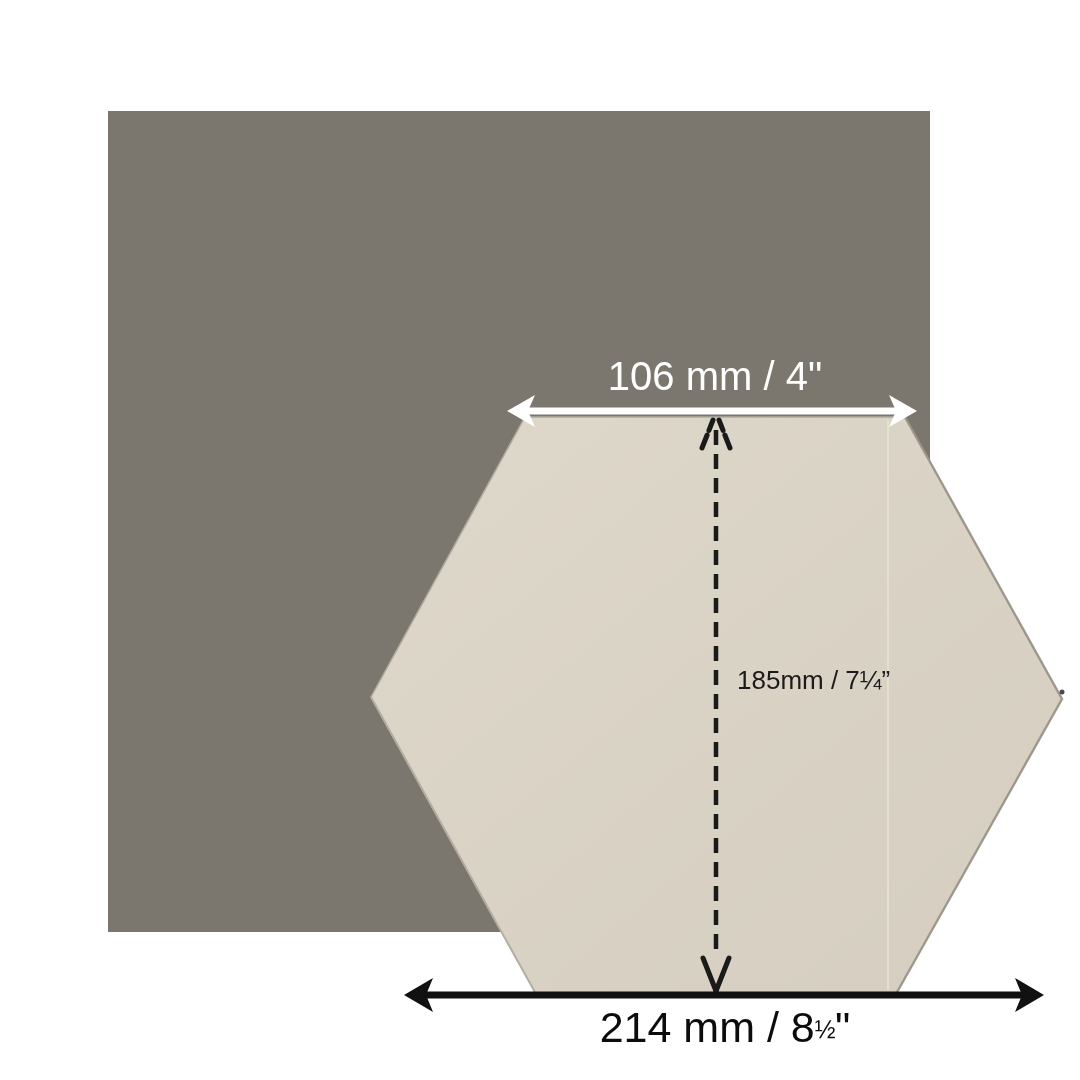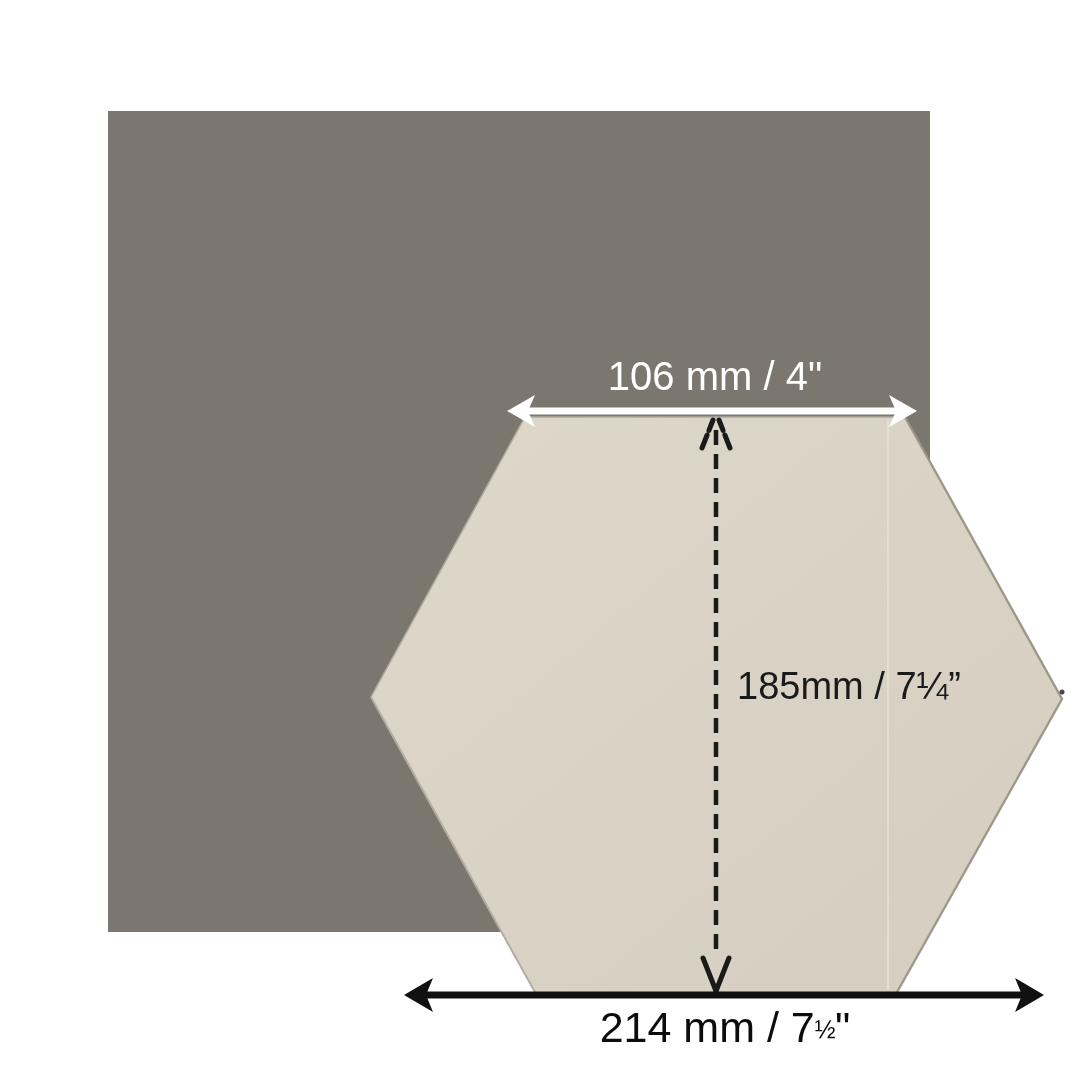--- a/index.html
+++ b/index.html
@@ -94,21 +94,21 @@
     left: 505px;
     top: 355px;
     width: 420px;
     text-align: center;
     font-size: 40px;
     color: var(--dimension-white, #ffffff);
   }
   .label-mid {
     left: 737px;
     top: 667px;
-    font-size: 38px;
+    font-size: 26px;
     color: var(--text-dark, #1b1916);
   }
   .label-bottom {
     left: 505px;
     top: 1005px;
     width: 440px;
     text-align: center;
     font-size: 43px;
     color: #0c0c0c;
   }
@@ -162,16 +162,16 @@
       <path class="arrow-black-head" d="M404,995 L433,978 L426,995 L433,1012 Z"></path>
       <path class="arrow-black-head" d="M1044,995 L1015,978 L1022,995 L1015,1012 Z"></path>
     </g>
   </svg>
 
   <div class="label label-top">106 mm / 4"</div>
 
   <div class="label label-mid">185mm / 7¼”</div>
 
   <div class="label label-bottom">
-    <span>214 mm / 7</span><span class="frac">½</span><span>"</span>
+    <span>214 mm / 8</span><span class="frac">½</span><span>"</span>
   </div>
 
 </div>
 
 </body></html>

